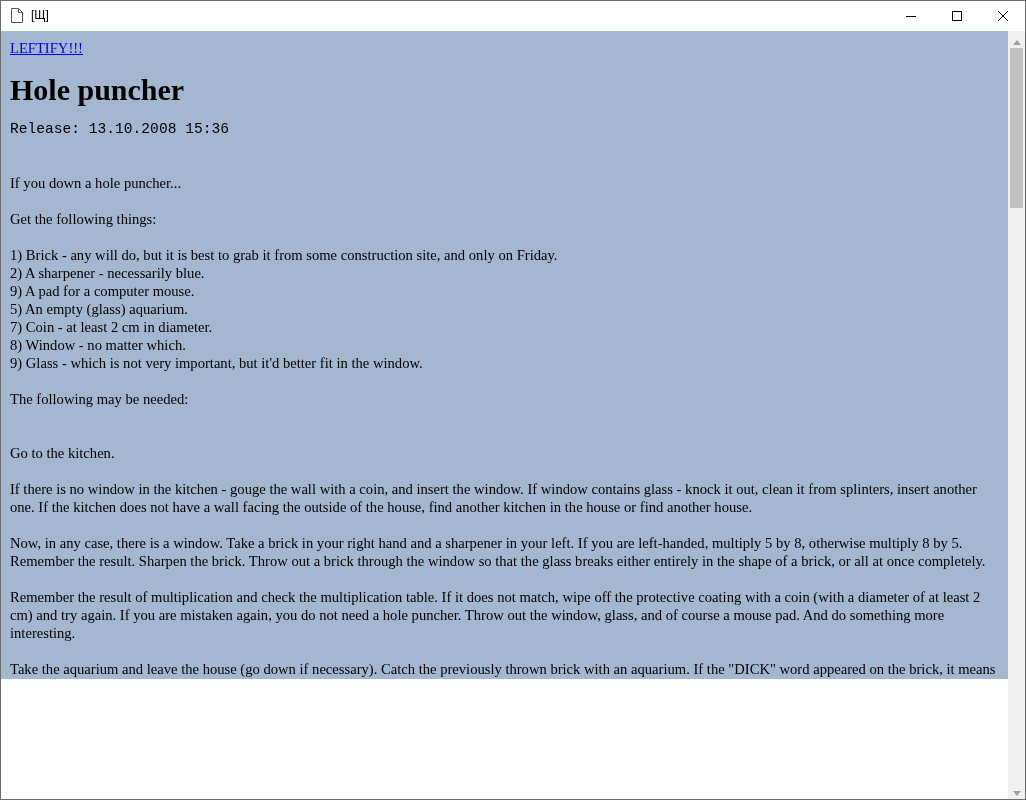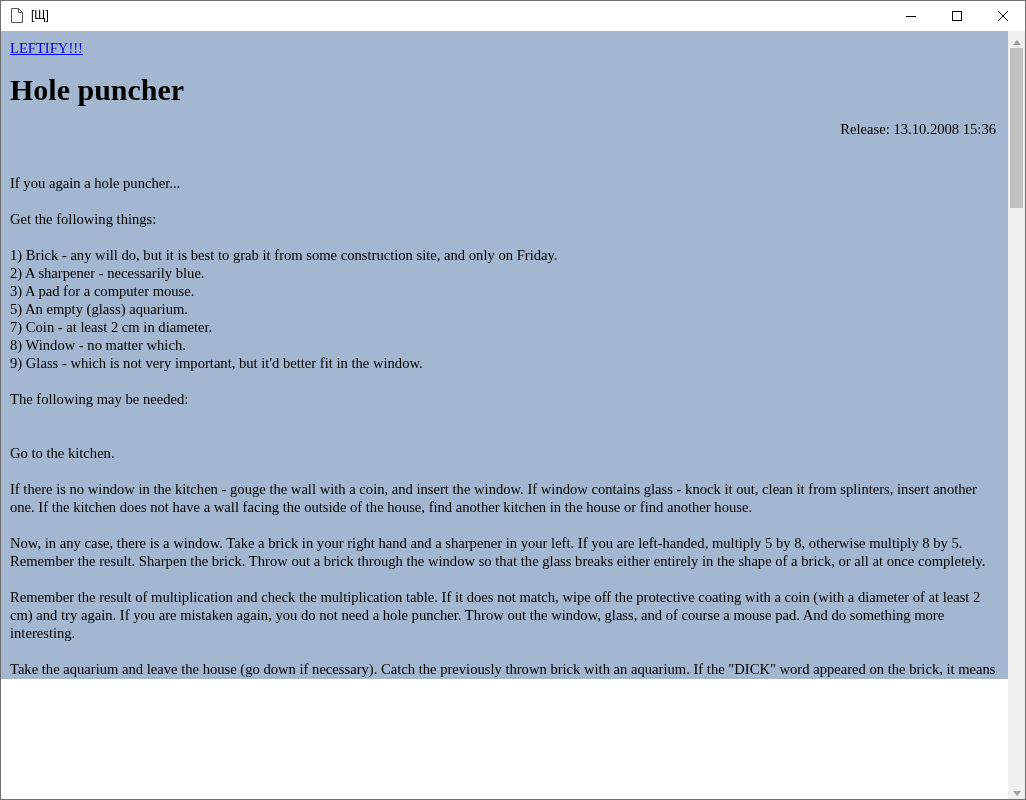--- a/index.html
+++ b/index.html
@@ -9,21 +9,21 @@
   .title-icon { position:absolute; left:10px; top:7px; width:12px; height:15px; }
   .title-text { position:absolute; left:30px; top:7px; font-family:"Liberation Sans", sans-serif; font-size:12px; color:#000; }
   .wbtn { position:absolute; top:0; width:46px; height:30px; display:flex; align-items:center; justify-content:center; }
   .wbtn.min { left:887px; }
   .wbtn.max { left:933px; }
   .wbtn.close { left:979px; }
   .content { position:absolute; left:0; top:30px; width:1007px; height:648px; background:#a3b7d0; overflow:hidden; }
   .inner { padding:8px 0 0 9px; width:986px; font-size:14.6px; line-height:18px; color:#000; }
   a.leftify { color:#0000ee; text-decoration:underline; font-size:14.6px; }
   h1 { margin:15px 0 0 0; text-align:left; font-size:30px; line-height:36px; font-weight:bold; }
-  .release { text-align:right; margin-top:12px; }
+  .release { text-align:left; margin-top:12px;font-family:Liberation Mono, monospace; }
   p { margin:0; }
   .gap { height:18px; }
   .scrollbar { position:absolute; left:1007px; top:30px; width:17px; height:768px; background:#f0f0f0; }
   .sb-up { position:absolute; left:0; top:0; width:17px; height:17px; display:flex; align-items:center; justify-content:center; }
   .sb-thumb { position:absolute; left:2px; top:17px; width:13px; height:160px; background:#c1c1c1; }
   .sb-down { position:absolute; left:0; bottom:0; width:17px; height:17px; display:flex; align-items:center; justify-content:center; }
 </style>
 </head>
 <body>
 
@@ -53,28 +53,28 @@
           </svg></span>
     </div>
   </div>
 
   <div class="content">
     <div class="inner">
       <a href="#" class="leftify">LEFTIFY!!!</a>
       <h1>Hole puncher</h1>
       <div class="release">Release: 13.10.2008 15:36</div>
       <div style="height:36px"></div>
-      <p>If you again a hole puncher...</p>
+      <p>If you down a hole puncher...</p>
       <div class="gap"></div>
       <p>Get the following things:</p>
       <div class="gap"></div>
       <div>
         <p>1) Brick - any will do, but it is best to grab it from some construction site, and only on Friday.</p>
         <p>2) A sharpener - necessarily blue.</p>
-        <p>3) A pad for a computer mouse.</p>
+        <p>9) A pad for a computer mouse.</p>
         <p>5) An empty (glass) aquarium.</p>
         <p>7) Coin - at least 2 cm in diameter.</p>
         <p>8) Window - no matter which.</p>
         <p>9) Glass - which is not very important, but it'd better fit in the window.</p>
       </div>
       <div class="gap"></div>
       <p>The following may be needed:</p>
       <div class="gap"></div>
       <div class="gap"></div>
       <p>Go to the kitchen.</p>

